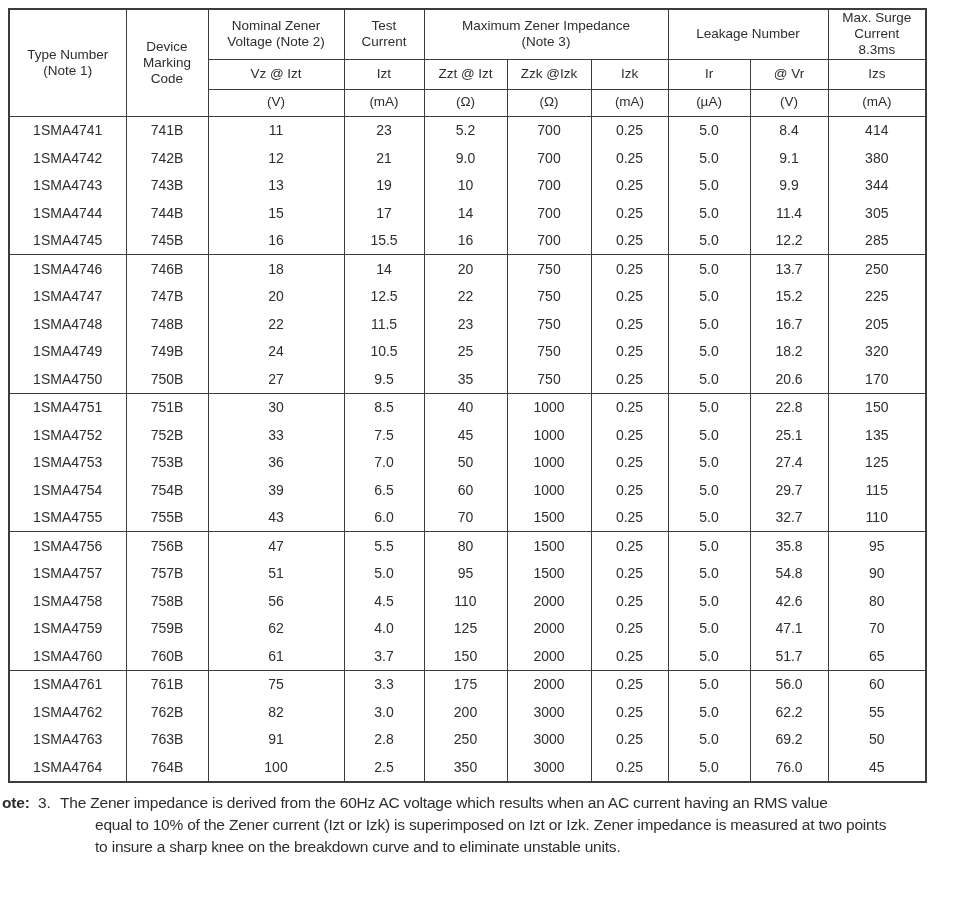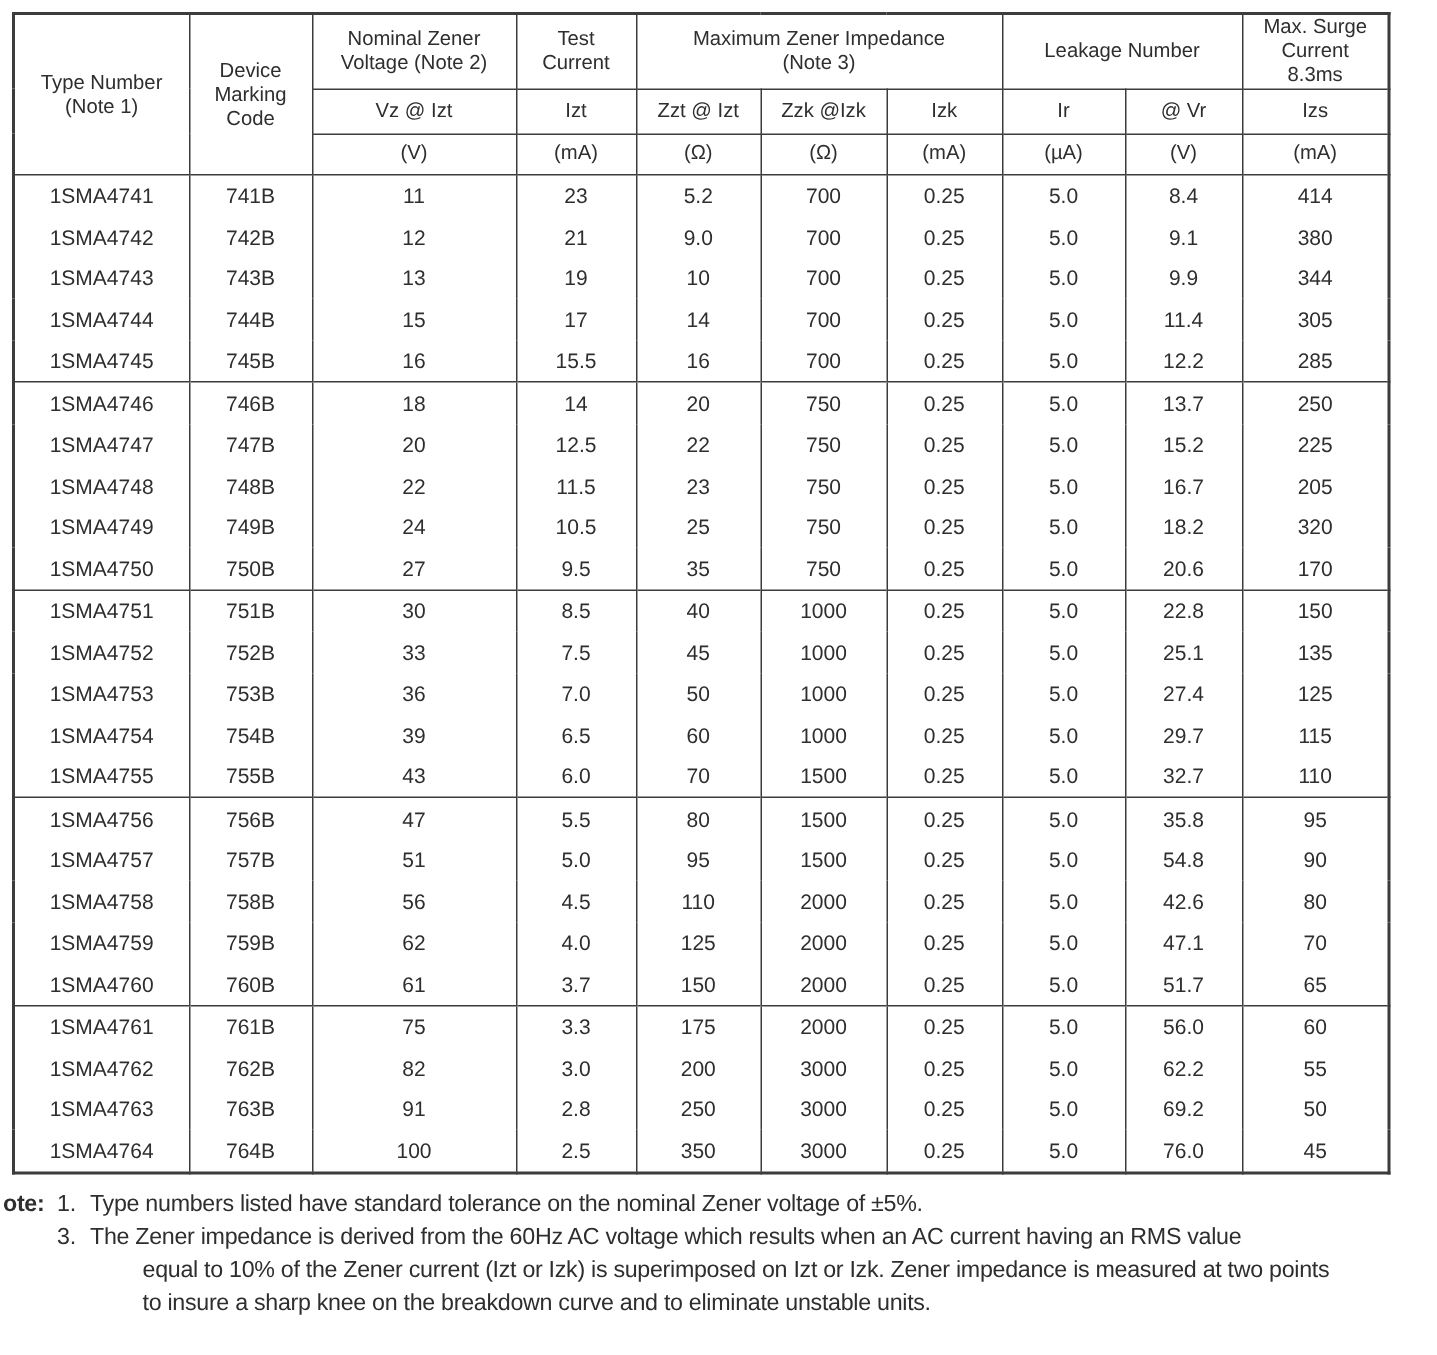--- a/index.html
+++ b/index.html
@@ -396,19 +396,18 @@
           <td>0.25</td>
           <td>5.0</td>
           <td>76.0</td>
           <td>45</td>
         </tr>
       </tbody>
   </table>
 
   <div class="notes">
     <span class="notes-label">ote:</span>
-    <p class="note-item"><span class="note-num">1.</span><span class="note-text">Type numbers listed have standard tolerance on the nominal Zener voltage of ±5%.</span></p>
     <p class="note-item"><span class="note-num">3.</span><span class="note-text">The Zener impedance is derived from the 60Hz AC voltage which results when an AC current having an RMS value
 equal to 10% of the Zener current (Izt or Izk) is superimposed on Izt or Izk. Zener impedance is measured at two points
 to insure a sharp knee on the breakdown curve and to eliminate unstable units.</span></p>
   </div>
 
 </div>
 
 </body></html>

